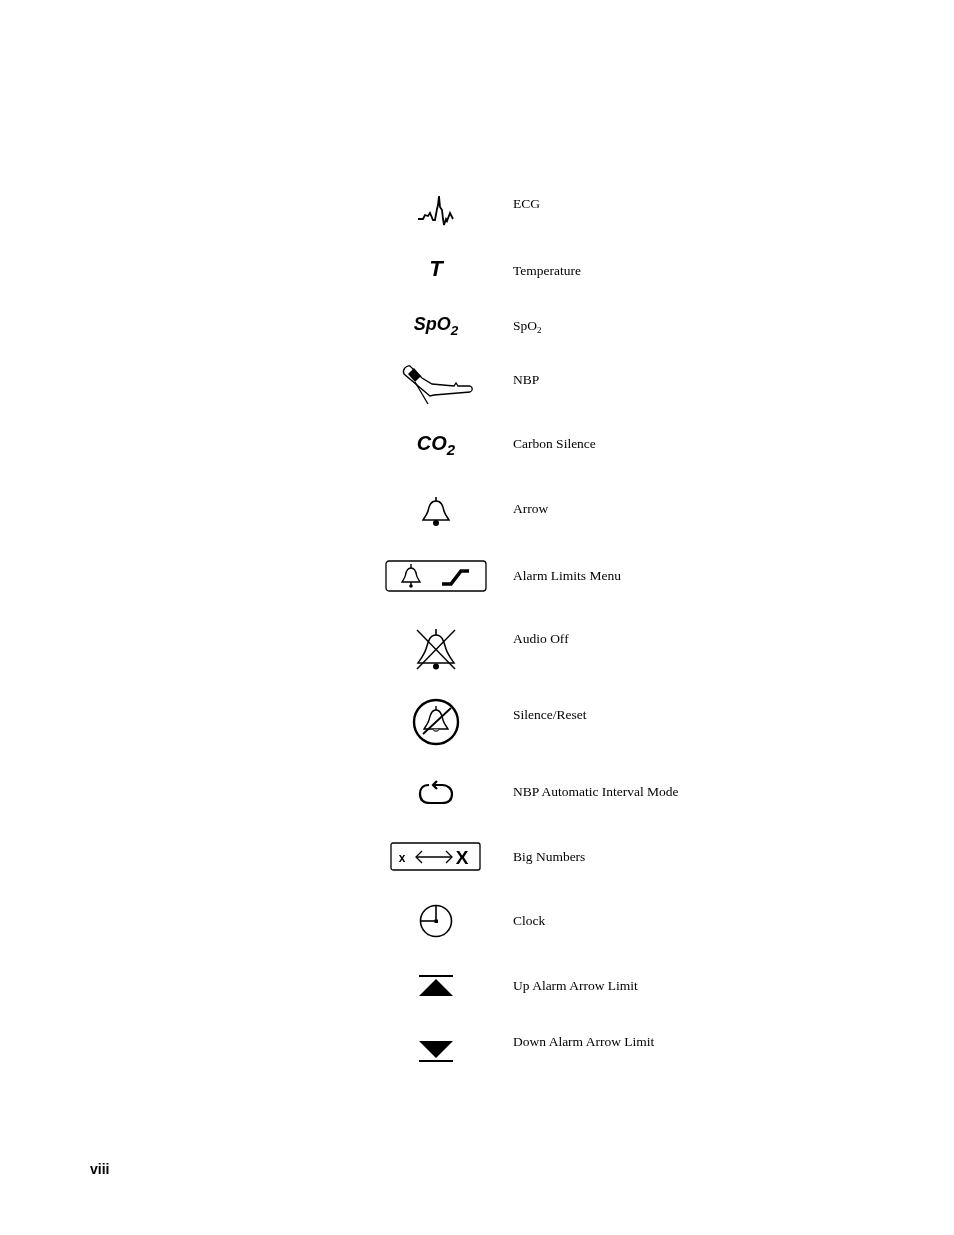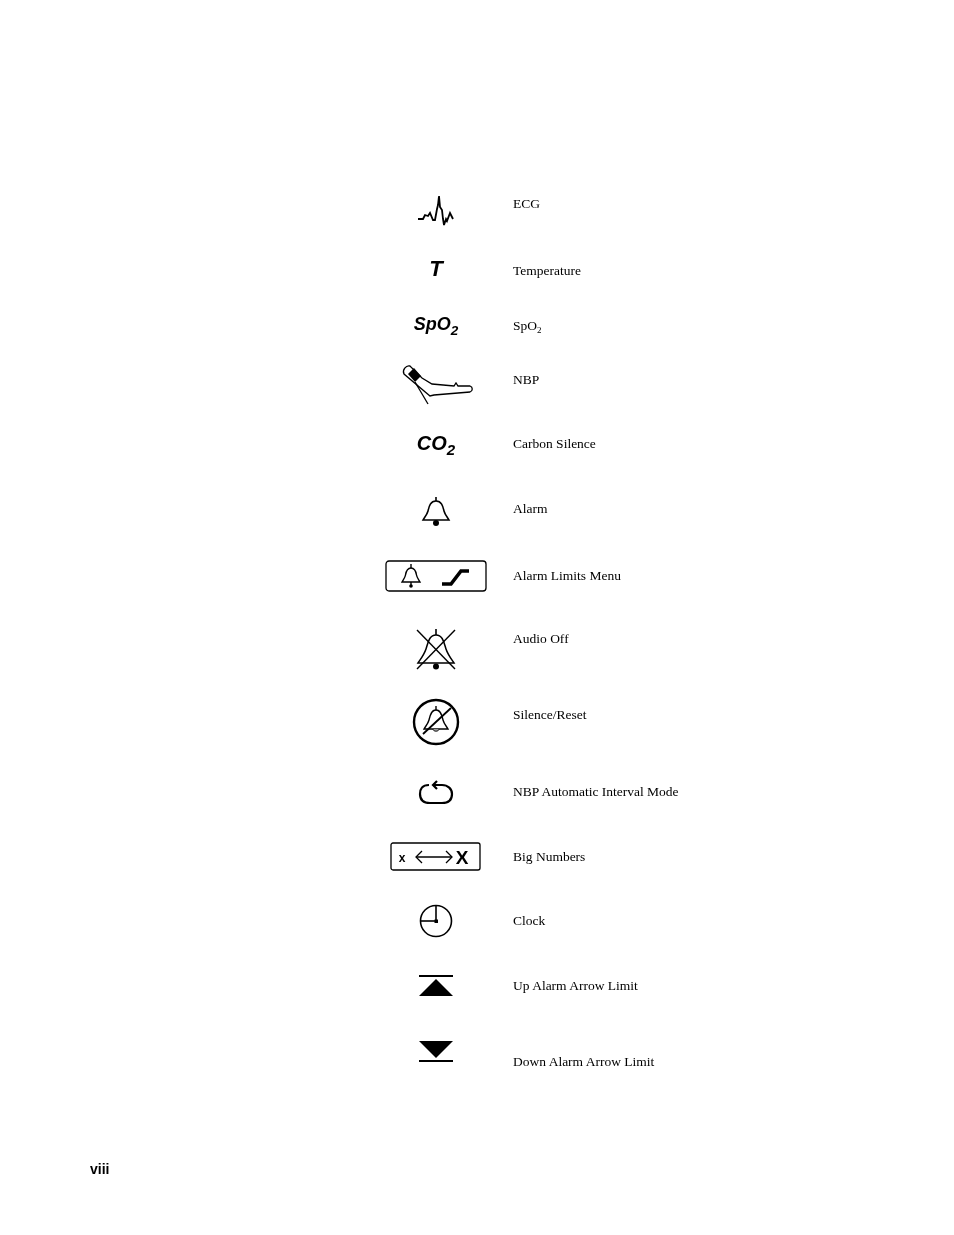--- a/index.html
+++ b/index.html
@@ -111,21 +111,21 @@
 </div>
 
 <div class="row" style="top:490px;">
   <div class="icon-cell" style="top:4px;height:36px;">
     <svg width="34" height="34" viewBox="0 0 34 34">
       <line x1="17" y1="2" x2="17" y2="6" stroke="#000" stroke-width="1.6"></line>
       <path d="M17,6 C11,6 10,12 9,16 C8,20 5,23 4,25 L30,25 C29,23 26,20 25,16 C24,12 23,6 17,6 Z" fill="none" stroke="#000" stroke-width="1.6"></path>
       <circle cx="17" cy="28" r="3" fill="#000"></circle>
     </svg>
   </div>
-  <span class="label" style="top:11px;">Alarm</span>
+  <span class="label" style="top:11px;">Arrow</span>
 </div>
 
 <div class="row" style="top:555px;">
   <div class="icon-cell" style="top:4px;height:34px;">
     <svg width="102" height="32" viewBox="0 0 102 32">
       <rect x="1" y="1" width="100" height="30" rx="3" ry="3" fill="none" stroke="#000" stroke-width="1.3"></rect>
 
       <line x1="26" y1="4" x2="26" y2="8" stroke="#000" stroke-width="1.4"></line>
       <path d="M26,8 C22,8 21,12 20.5,15 C20,18 18,20 17,22 L35,22 C34,20 32,18 31.5,15 C31,12 30,8 26,8 Z" fill="none" stroke="#000" stroke-width="1.4"></path>
       <line x1="26" y1="22" x2="26" y2="27" stroke="#000" stroke-width="1.4"></line>
@@ -209,16 +209,16 @@
   <span class="label" style="top:13px;">Up Alarm Arrow Limit</span>
 </div>
 
 <div class="row" style="top:1030px;">
   <div class="icon-cell" style="top:8px;height:26px;">
     <svg width="36" height="24" viewBox="0 0 36 24">
       <polygon points="1,2 35,2 18,19" fill="#000"></polygon>
       <line x1="1" y1="22" x2="35" y2="22" stroke="#000" stroke-width="2"></line>
     </svg>
   </div>
-  <span class="label" style="top:24px;">Down Alarm Arrow Limit</span>
+  <span class="label" style="top:4px;">Down Alarm Arrow Limit</span>
 </div>
 
 <div class="page-number">viii</div>
 
 </body></html>

